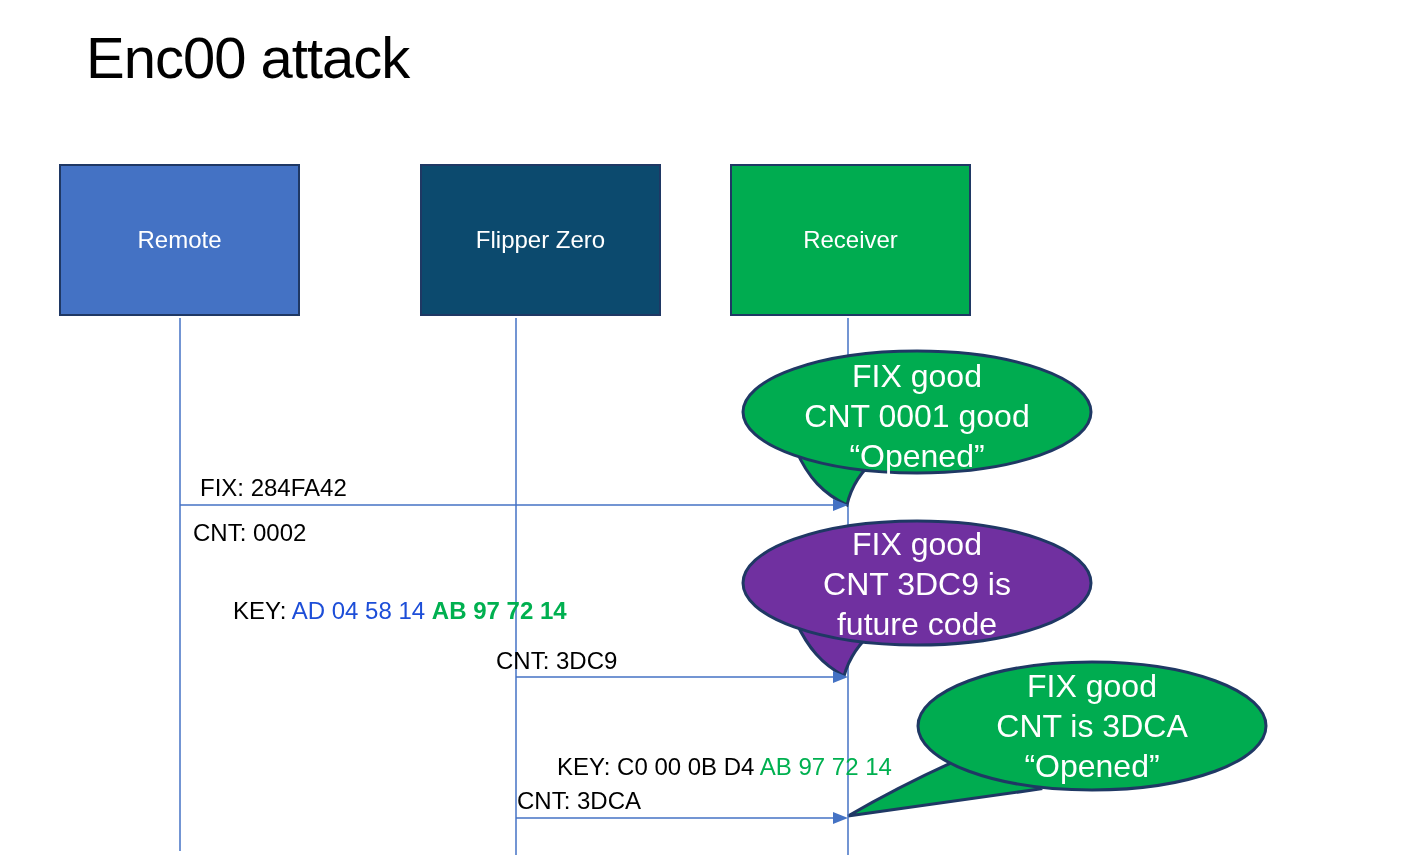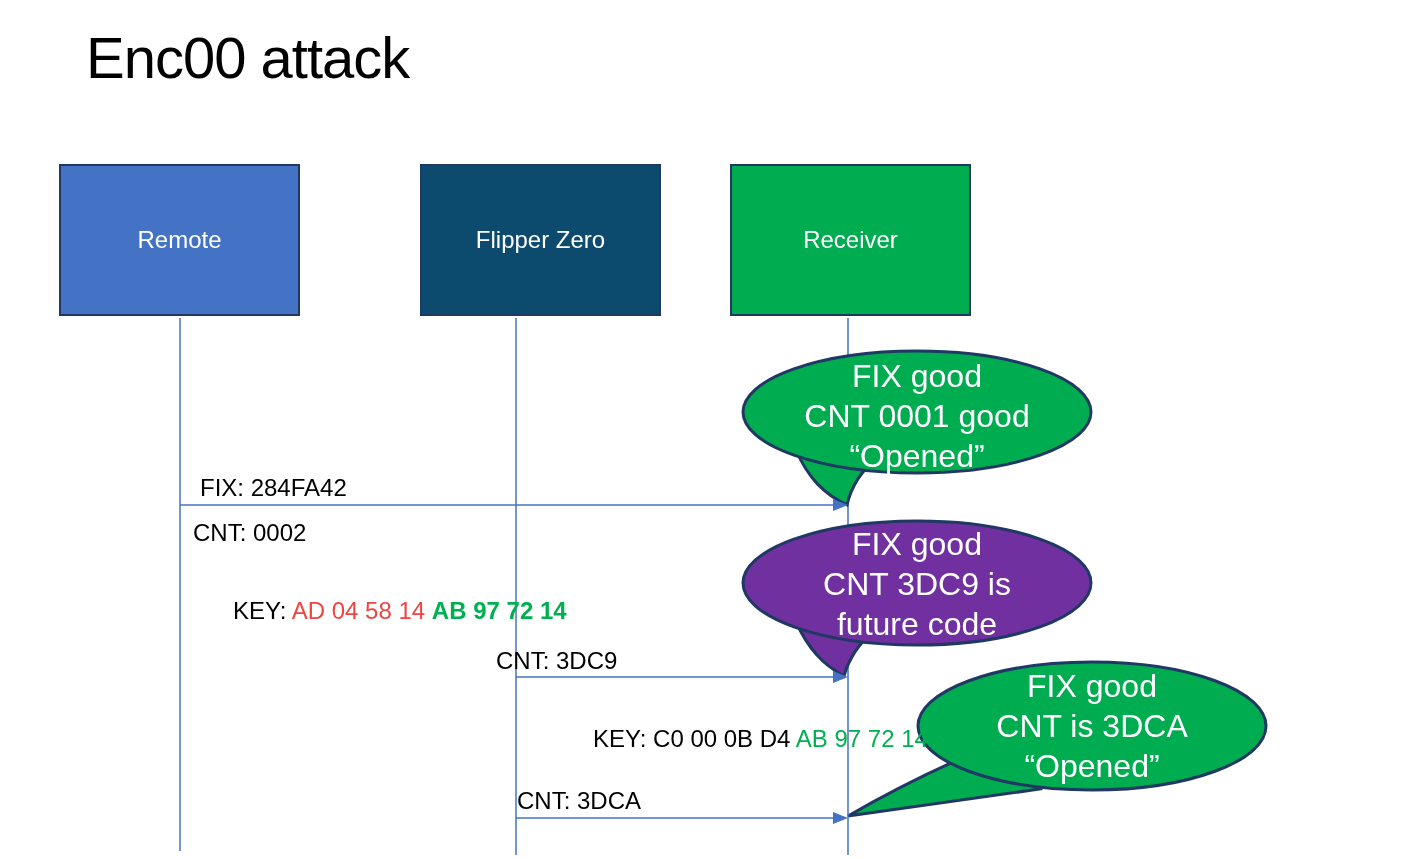--- a/index.html
+++ b/index.html
@@ -18,28 +18,28 @@
     color:#ffffff; font-size:24px;
   }
   .actor.remote   { left:59px;  background:#4472C4;justify-content:center; }
   .actor.flipper  { left:395px; background:#0c4a6e;margin-left:25px; }
   .actor.receiver { left:730px; background:#00AC50;text-align:center; }
 
   .overlay { position:absolute; left:0; top:0; }
 
   .msg { position:absolute; font-size:24px; color:#000; line-height:39px; }
   .mline { white-space:pre; }
-  .red   { color:#ef4444; }
+  .red   { color:#1d4ed8; }
   .green { color:#00B050; }
   .bold  { font-weight:bold; }
 
   #m1a { left:200px; top:468px; }
   #m1b { left:193px; top:513px; }
   #m2a { left:496px; top:641px; }
-  #m2b { left:517px; top:680px;padding-left:36px; }
+  #m2b { left:517px; top:708px; }
   #m3a { left:517px; top:781px; }
   #m3b { left:517px; top:822px; }
 
   .callout-text {
     position:absolute; width:348px; text-align:center;
     color:#ffffff; font-size:32px; line-height:40px;
   }
   #c1 { left:743px; top:356px; }
   #c2 { left:743px; top:524px; }
   #c3 { left:918px; top:666px; }

